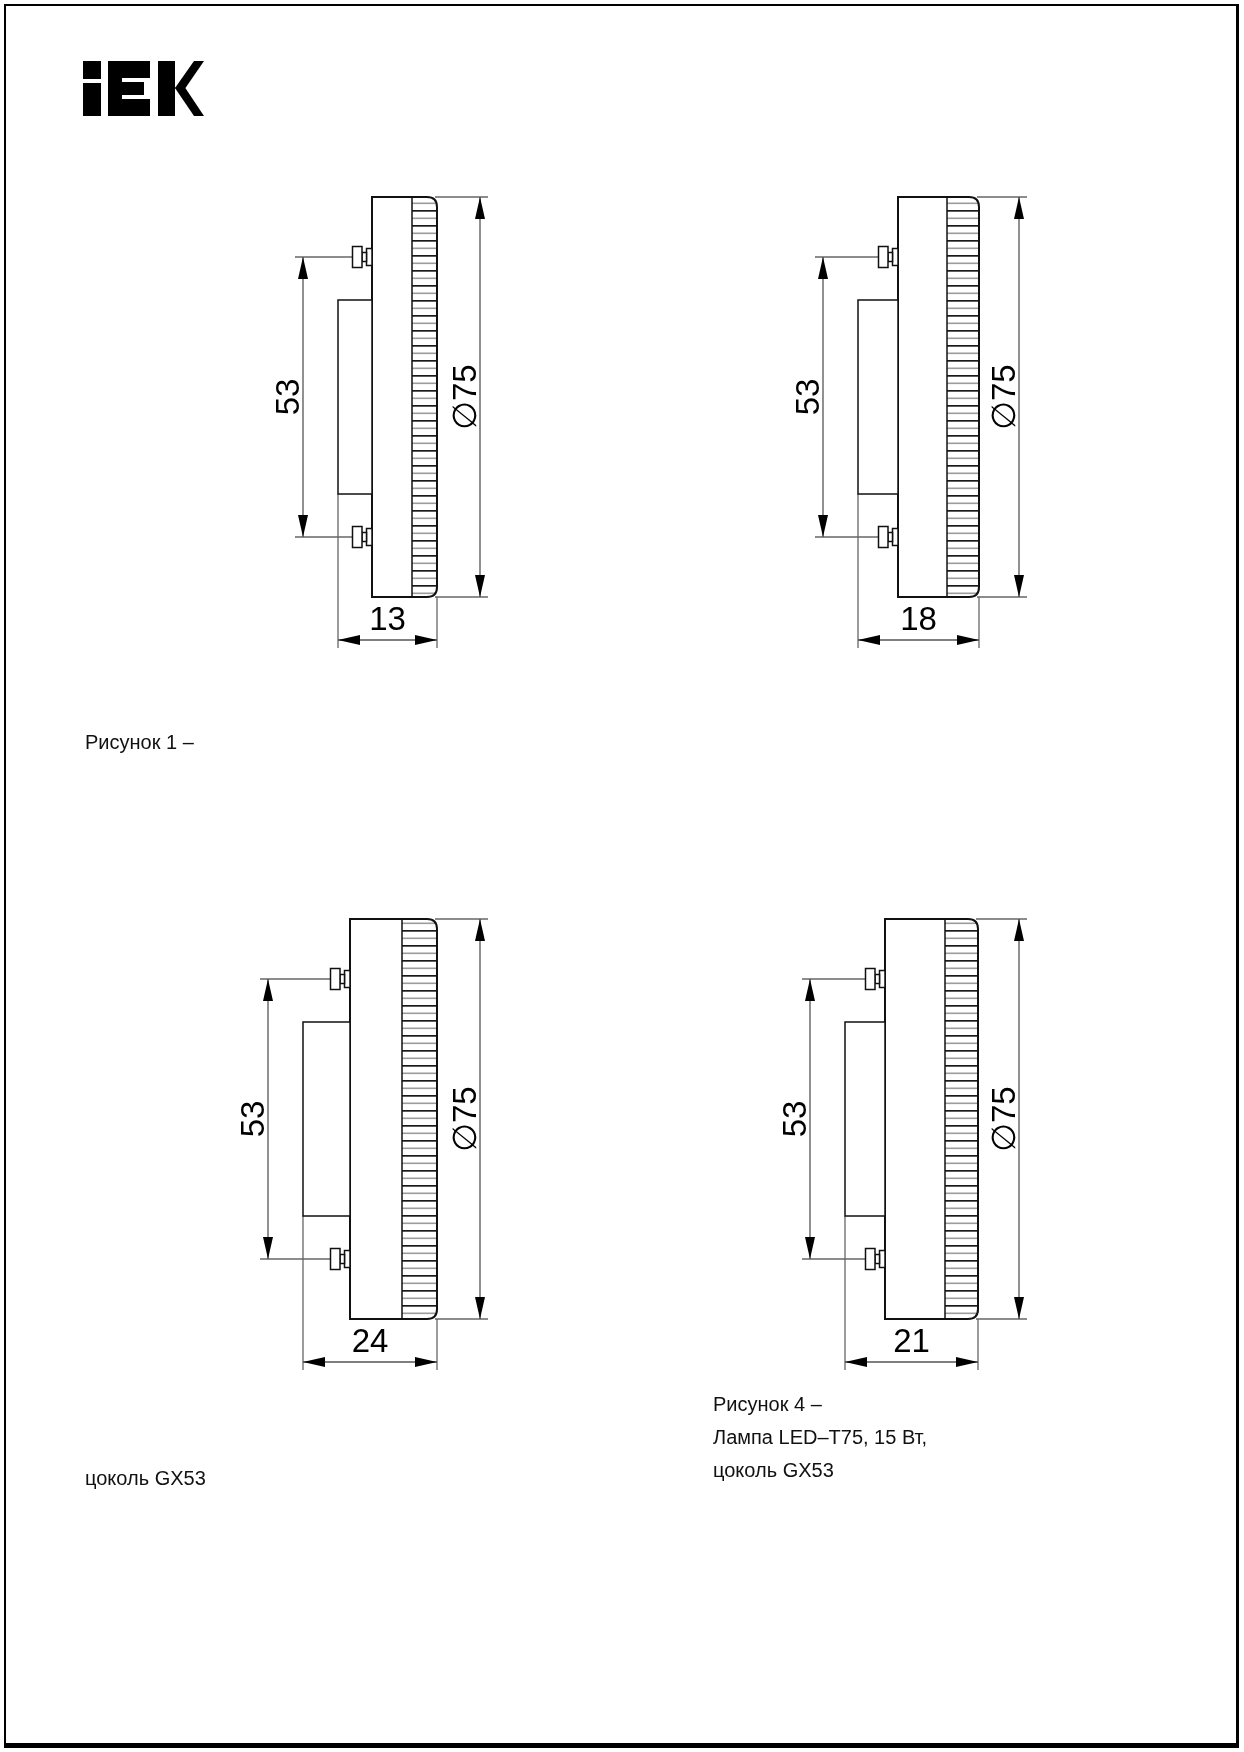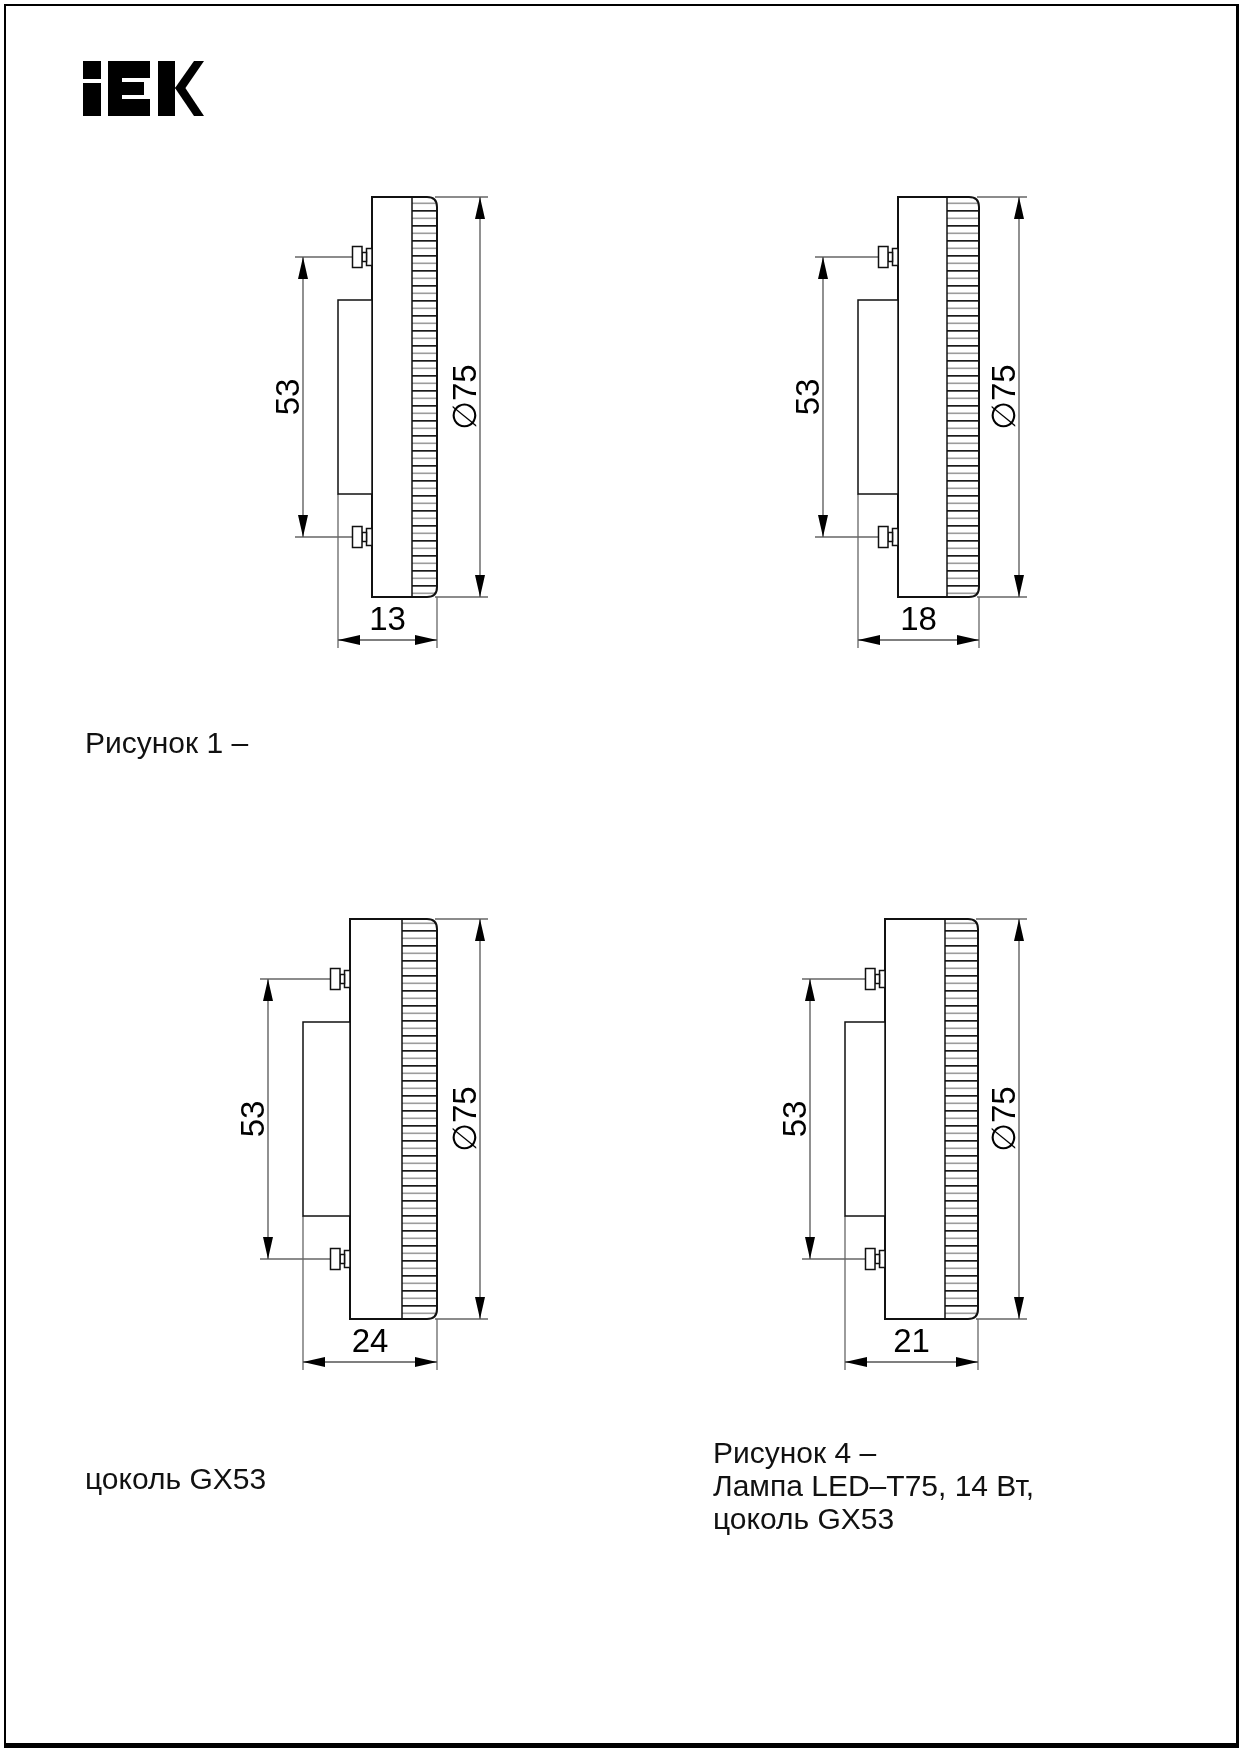--- a/index.html
+++ b/index.html
@@ -15,21 +15,21 @@
     position:absolute;
     left:4px;top:4px;right:5px;bottom:4px;
     border:solid #000;
     border-width:2px 3px 5px 2px;
     pointer-events:none;
   }
   .logo-svg{position:absolute;left:83px;top:60px;}
   .drawing-svg{position:absolute;left:0;top:0;}
   .caption{
     position:absolute;
-    font-size:30px;
+    font-size:20px;
     line-height:33px;
     color:#111;
     letter-spacing:0px;
     white-space:nowrap;
   }
 </style>
 </head>
 <body>
 
 <div class="page">
@@ -178,19 +178,19 @@
 
   <div class="caption" style="left:85px;top:726px">
     <div>Рисунок 1 –</div>
   </div>
 
 
   <div class="caption" style="left:85px;top:1462px">
     <div>цоколь GX53</div>
   </div>
 
-  <div class="caption" style="left:713px;top:1436px">
+  <div class="caption" style="left:713px;top:1388px">
     <div>Рисунок 4 –</div>
-    <div>Лампа LED–T75, 14 Вт,</div>
+    <div>Лампа LED–T75, 15 Вт,</div>
     <div>цоколь GX53</div>
   </div>
 
 </div>
 
 </body></html>

